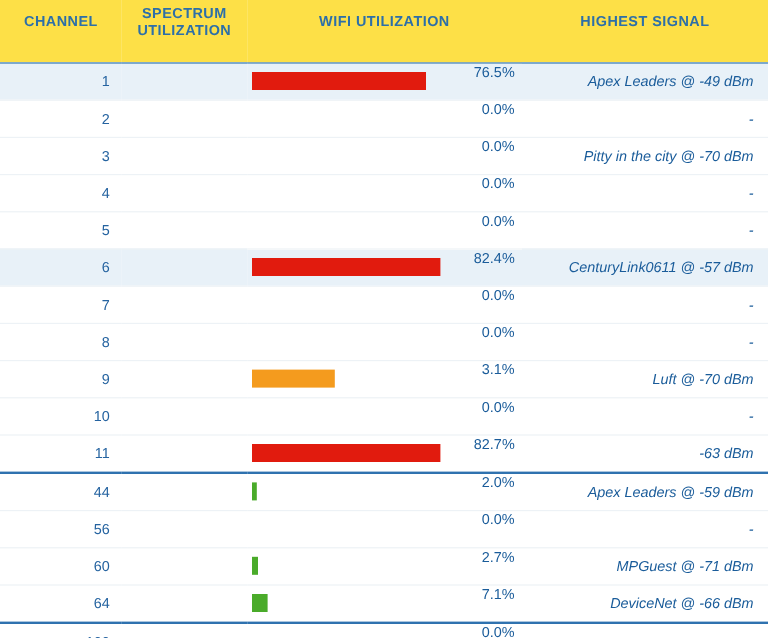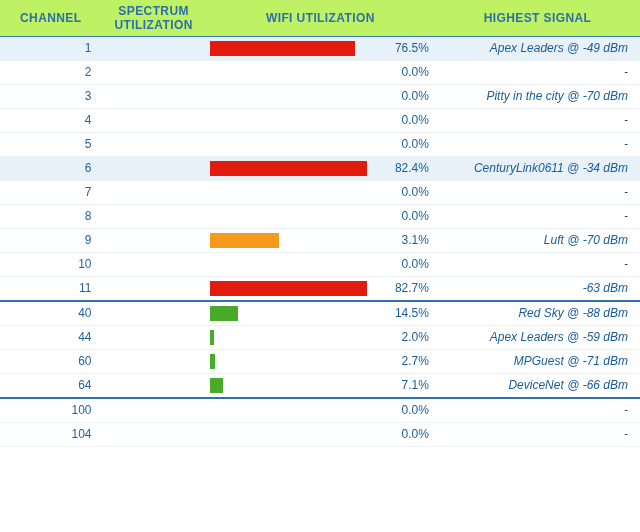--- a/index.html
+++ b/index.html
@@ -16,23 +16,23 @@
   .table {
     width: 640px;
     border-collapse: collapse;
   }
   thead th {
     font-weight: bold;
     color: #2d6fa8;
     font-size: 12px;
     letter-spacing: 0.4px;
     text-align: center;
-    padding: 5px 4px 3px 4px;
+    padding: 5px 4px 19px 4px;
     border-bottom: 1px solid #3579b5;
-    background: #bef264;
+    background: #fde047;
     vertical-align: middle;
     line-height: 1.15;
   }
   thead th.th-chan    { width: 100px; }
   thead th.th-spec    { width: 100px; }
   thead th.th-wifi    { width: 235px; }
   thead th.th-sig     { width: 205px; }
 
   tbody td {
     padding: 0;
@@ -51,21 +51,21 @@
   }
   td.spec {
     text-align: right;
     padding-right: 8px;
   }
   td.wifi {
     position: relative;
   }
   .wifi-wrap {
     position: relative;
-    height: 15px;
+    height: 30px;
     width: 100%;
     display: flex;
     align-items: center;
   }
   .bar {
     height: 15px;
     background: #4aab2a;
     margin-left: 4px;
   }
   .bar.red    { background: #e11b0e; }
@@ -159,21 +159,21 @@
       </tr>
       <tr class="hover">
         <td class="chan">6</td>
         <td class="spec"></td>
         <td class="wifi">
           <div class="wifi-wrap">
             <div class="bar red" style="width: 157px;"></div>
             <span class="wifi-pct">82.4%</span>
           </div>
         </td>
-        <td class="sig">CenturyLink0611 @ -34 dBm</td>
+        <td class="sig">CenturyLink0611 @ -57 dBm</td>
       </tr>
       <tr>
         <td class="chan">7</td>
         <td class="spec"></td>
         <td class="wifi">
           <div class="wifi-wrap">
             <div class="bar green" style="width: 0px;"></div>
             <span class="wifi-pct">0.0%</span>
           </div>
         </td>
@@ -217,42 +217,42 @@
         <td class="spec"></td>
         <td class="wifi">
           <div class="wifi-wrap">
             <div class="bar red" style="width: 157px;"></div>
             <span class="wifi-pct">82.7%</span>
           </div>
         </td>
         <td class="sig">-63 dBm</td>
       </tr>
       <tr>
-        <td class="chan">40</td>
-        <td class="spec"></td>
-        <td class="wifi">
-          <div class="wifi-wrap">
-            <div class="bar green" style="width: 28px;"></div>
-            <span class="wifi-pct">14.5%</span>
-          </div>
-        </td>
-        <td class="sig">Red Sky @ -88 dBm</td>
-      </tr>
-      <tr>
         <td class="chan">44</td>
         <td class="spec"></td>
         <td class="wifi">
           <div class="wifi-wrap">
             <div class="bar green" style="width: 4px;"></div>
             <span class="wifi-pct">2.0%</span>
           </div>
         </td>
         <td class="sig">Apex Leaders @ -59 dBm</td>
       </tr>
       <tr>
+        <td class="chan">56</td>
+        <td class="spec"></td>
+        <td class="wifi">
+          <div class="wifi-wrap">
+            <div class="bar green" style="width: 0px;"></div>
+            <span class="wifi-pct">0.0%</span>
+          </div>
+        </td>
+        <td class="sig">-</td>
+      </tr>
+      <tr>
         <td class="chan">60</td>
         <td class="spec"></td>
         <td class="wifi">
           <div class="wifi-wrap">
             <div class="bar green" style="width: 5px;"></div>
             <span class="wifi-pct">2.7%</span>
           </div>
         </td>
         <td class="sig">MPGuest @ -71 dBm</td>
       </tr>

